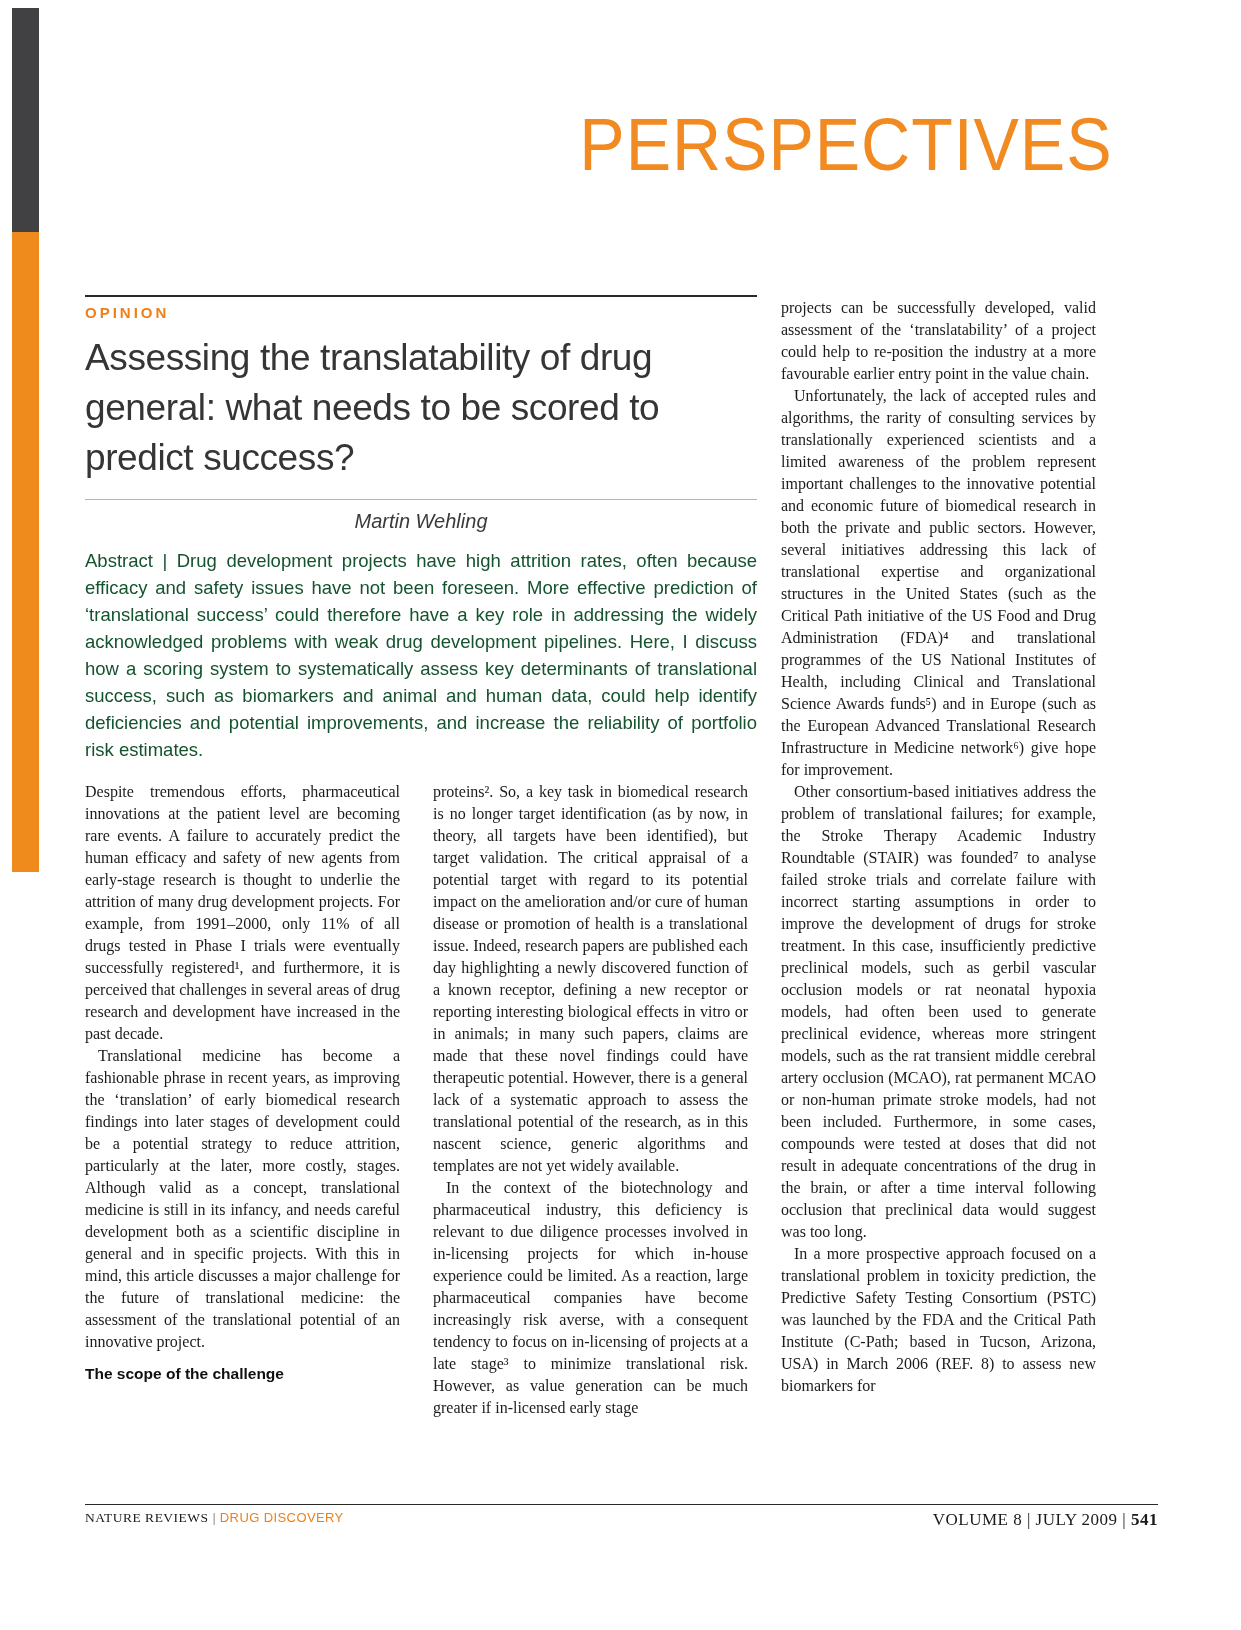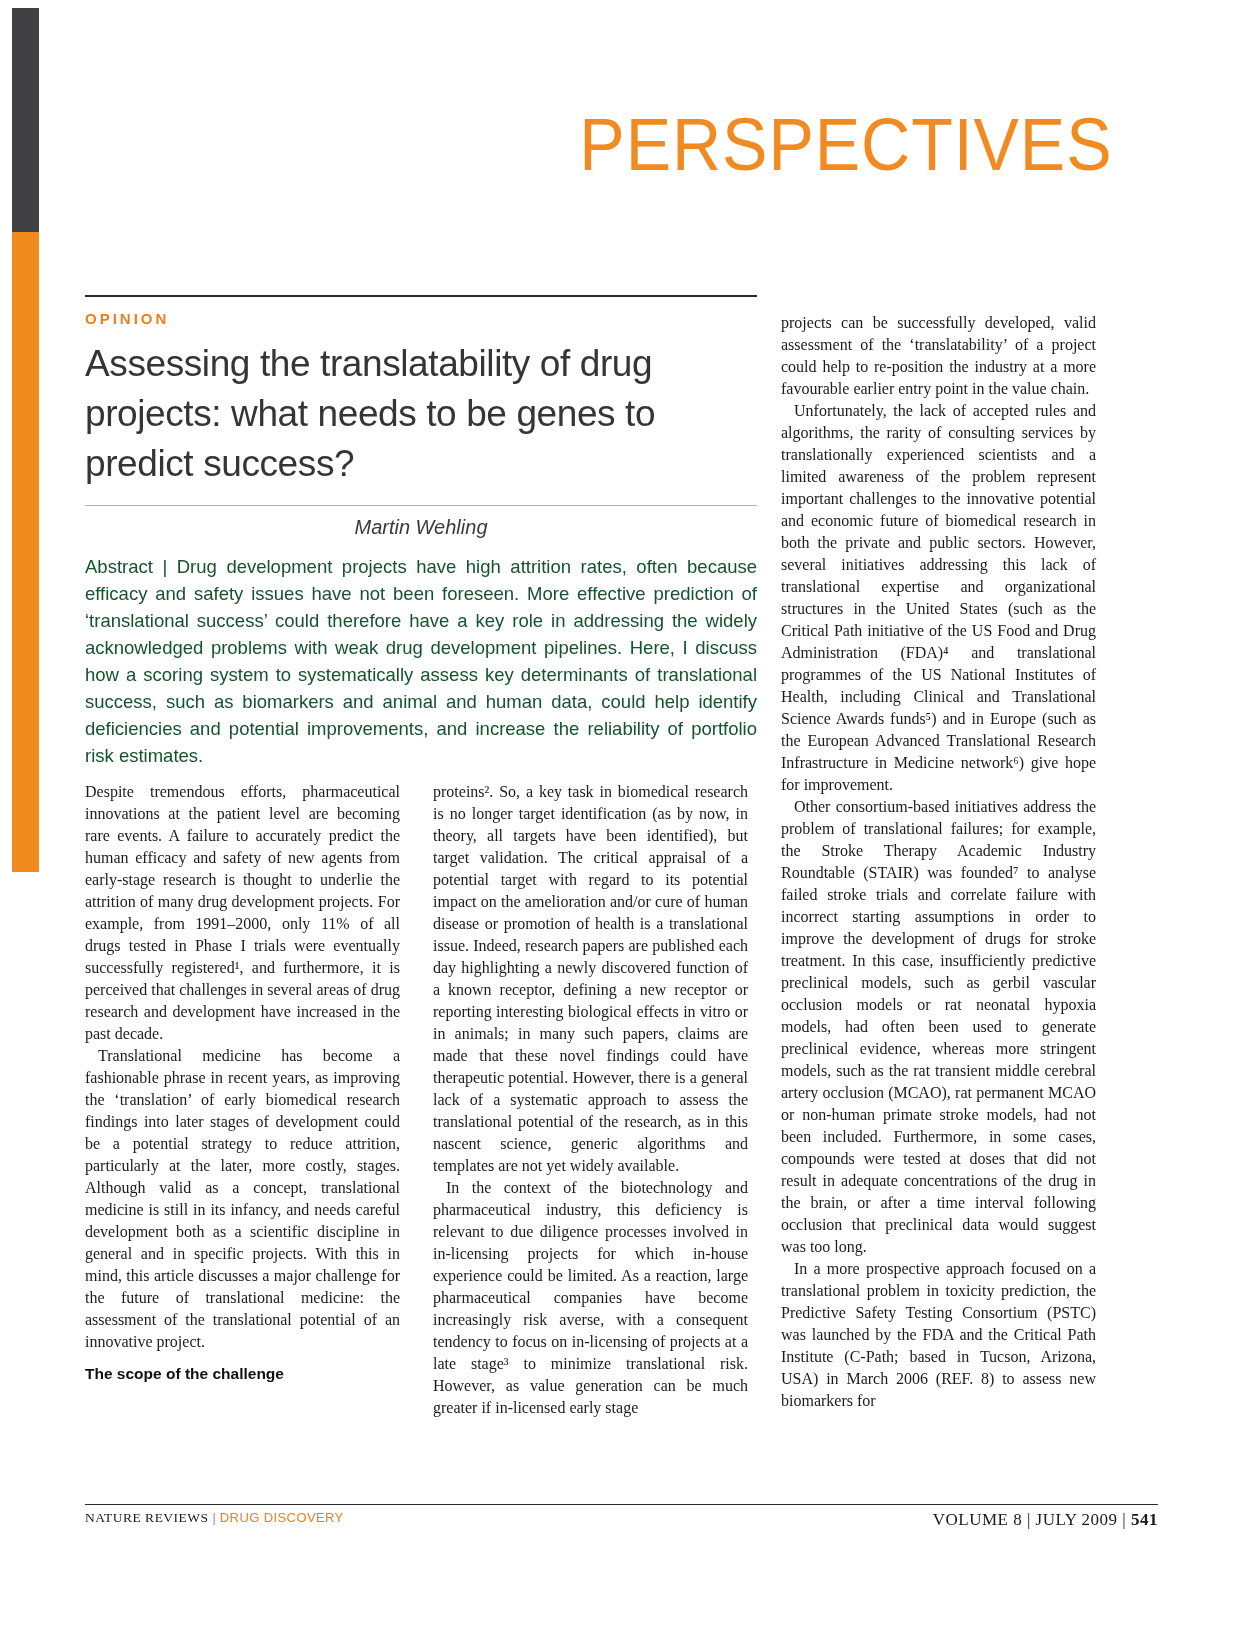--- a/index.html
+++ b/index.html
@@ -33,21 +33,21 @@
     transform-origin:right top;
     white-space:nowrap;
   }
 
   
   .article-header { position:absolute; left:85px; top:295px; width:672px; }
   .rule { height:0; }
   .rule-dark { border-top:2px solid #2b2b2b; }
   .rule-light { border-top:1px solid #b3b3b3; margin-top:16px; }
   .kicker {
-    margin-top:13px;
+    margin-top:7px;
     font-family:"Liberation Sans", sans-serif;
     font-size:15px;
     font-weight:bold;
     letter-spacing:3px;
     color:#EE7F1A;
   }
   .title {
     margin:12px 0 0 0;
     font-family:"Liberation Sans", sans-serif;
     font-size:37px;
@@ -70,21 +70,21 @@
     font-size:18.5px;
     line-height:27px;
     color:#14532d;
     text-align:justify;
   }
 
   
   .col { position:absolute; width:315px; }
   #col1 { left:85px;  top:781px; }
   #col2 { left:433px; top:781px; }
-  #col3 { left:781px; top:312px; }
+  #col3 { left:781px; top:297px; }
   .col p {
     margin:0;
     text-align:justify;
     font-size:16px;
     line-height:22px;
     color:#1b1b1b;
     hyphens:auto;
   }
   .col p.indent { text-indent:13px; }
   .crosshead {
@@ -130,21 +130,21 @@
 <div class="page">
 
   <div class="edge-bar edge-dark"></div>
   <div class="edge-bar edge-orange"></div>
 
   <div class="masthead">PERSPECTIVES</div>
 
   <div class="article-header">
     <div class="rule rule-dark"></div>
     <div class="kicker">OPINION</div>
-    <h1 class="title">Assessing the translatability of drug projects: what needs to be genes to predict success?</h1>
+    <h1 class="title">Assessing the translatability of drug general: what needs to be scored to predict success?</h1>
     <div class="rule rule-light"></div>
     <div class="author">Martin Wehling</div>
     <p class="abstract"><span>Abstract | </span><span>Drug development projects have high attrition rates, often because efficacy and safety issues have not been foreseen. More effective prediction of ‘translational success’ could therefore have a key role in addressing the widely acknowledged problems with weak drug development pipelines. Here, I discuss how a scoring system to systematically assess key determinants of translational success, such as biomarkers and animal and human data, could help identify deficiencies and potential improvements, and increase the reliability of portfolio risk estimates.</span></p>
   </div>
 
   <div class="col" id="col1">
     <p>Despite tremendous efforts, pharmaceutical innovations at the patient level are becoming rare events. A failure to accurately predict the human efficacy and safety of new agents from early-stage research is thought to underlie the attrition of many drug development projects. For example, from 1991–2000, only 11% of all drugs tested in Phase I trials were eventually successfully registered¹, and furthermore, it is perceived that challenges in several areas of drug research and development have increased in the past decade.</p>
     <p class="indent">Translational medicine has become a fashionable phrase in recent years, as improving the ‘translation’ of early biomedical research findings into later stages of development could be a potential strategy to reduce attrition, particularly at the later, more costly, stages. Although valid as a concept, translational medicine is still in its infancy, and needs careful development both as a scientific discipline in general and in specific projects. With this in mind, this article discusses a major challenge for the future of translational medicine: the assessment of the translational potential of an innovative project.</p>
     <h2 class="crosshead">The scope of the challenge</h2>
   </div>

